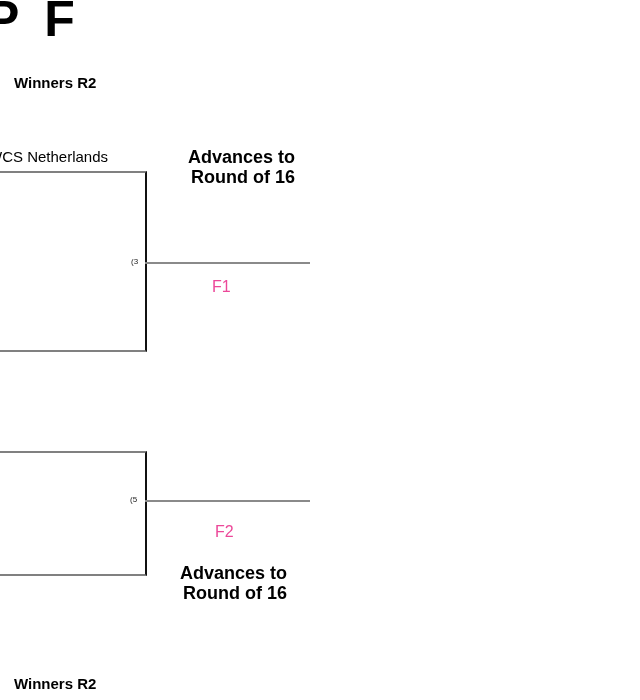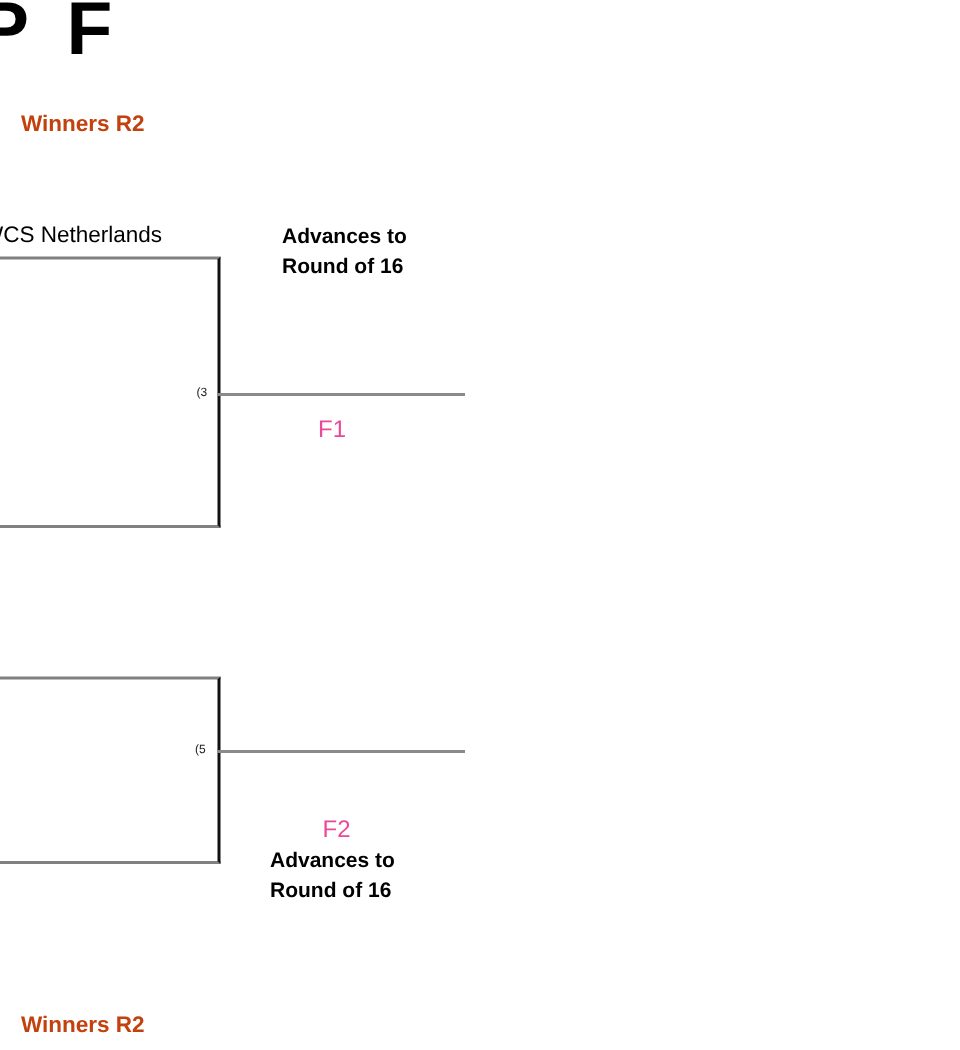--- a/index.html
+++ b/index.html
@@ -36,21 +36,21 @@
     white-space: nowrap;
     color: #000;
   }
 
   
   .section-heading {
     position: absolute;
     font-size: 15px;
     font-weight: bold;
     white-space: nowrap;
-    color: #c2410c;
+    color: #000000;
   }
   #winners-heading { left: 14px; top: 74px; }
   #losers-heading  { left: 14px; top: 675px; }
 
   
   .seed-label {
     position: absolute;
     font-size: 15px;
     font-weight: normal;
     white-space: nowrap;
@@ -104,29 +104,29 @@
 
   
   .flight-label {
     position: absolute;
     font-size: 16px;
     font-weight: normal;
     white-space: nowrap;
     color: #ec4899;
   }
   #flight-label-1 { left: 212px; top: 278px; }
-  #flight-label-2 { left: 215px; top: 545px; }
+  #flight-label-2 { left: 215px; top: 523px; }
 
   
   .advance-note {
     position: absolute;
-    font-size: 14px;
+    font-size: 18px;
     font-weight: bold;
     line-height: 20px;
-    text-align: left;
+    text-align: right;
     white-space: nowrap;
     color: #000;
   }
   #advance-note-1 { left: 188px; top: 147px; }
   #advance-note-2 { left: 180px; top: 563px; }
   .advance-note .note-line { display: block; }
 </style>
 </head>
 <body>
 

